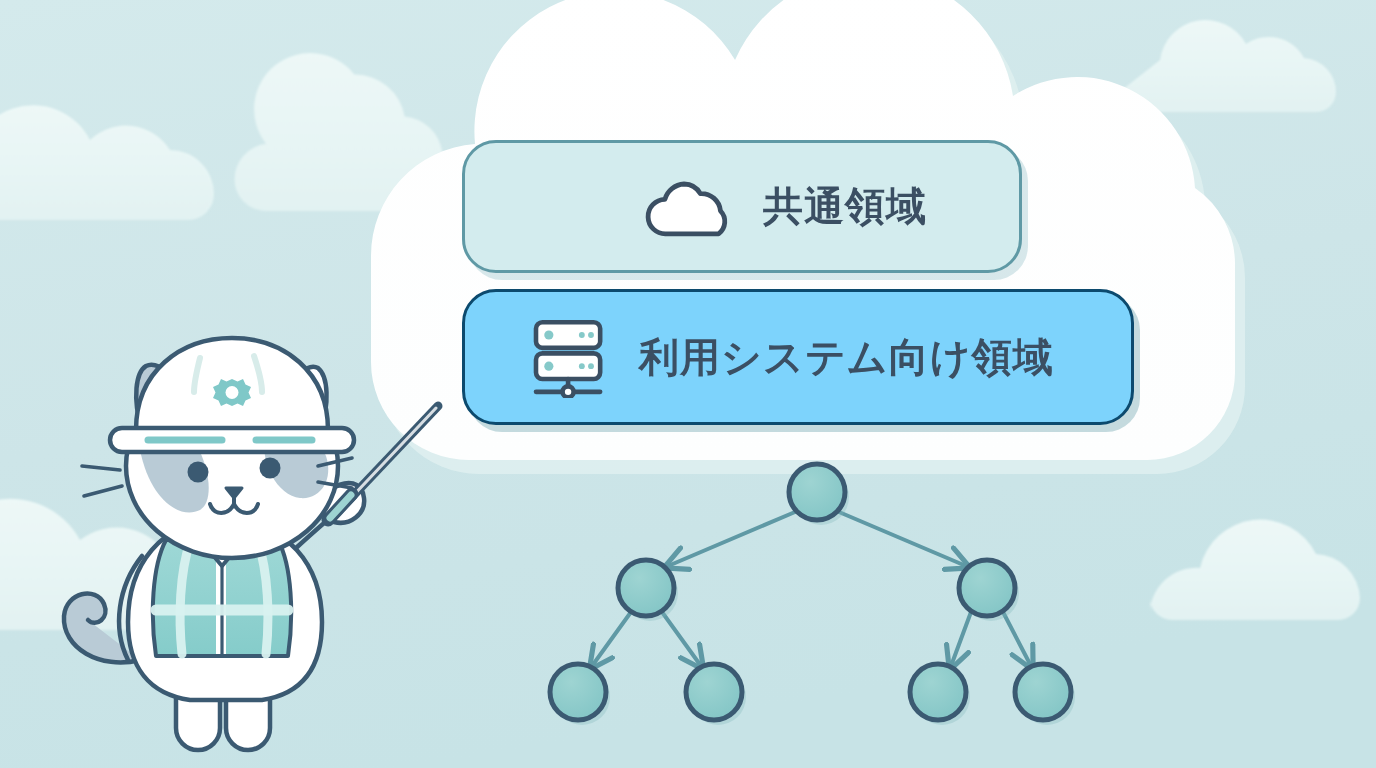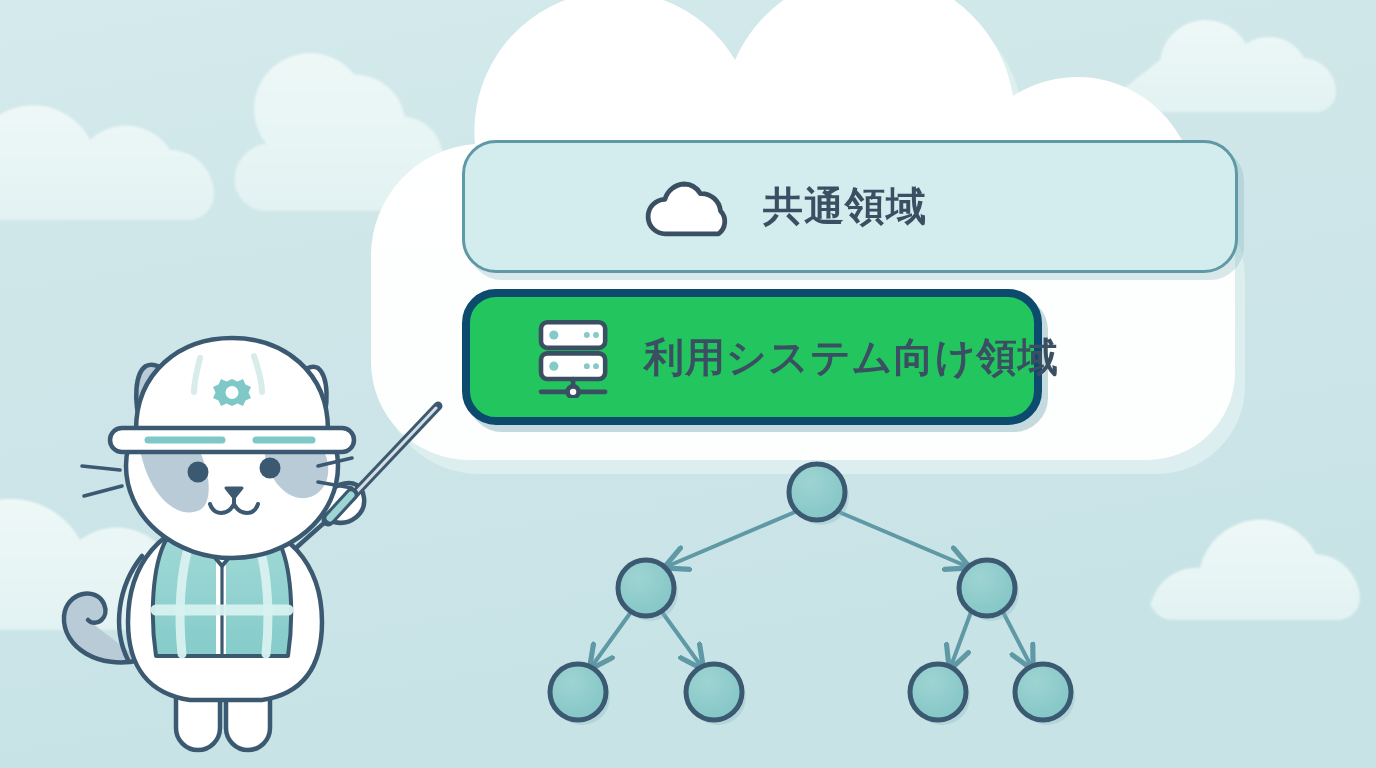--- a/index.html
+++ b/index.html
@@ -27,33 +27,33 @@
   .card {
     position: absolute;
     display: flex;
     align-items: center;
     box-sizing: border-box;
     border-radius: 34px;
   }
   #card-common {
     left: 462px;
     top: 140px;
-    width: 776px;
+    width: 560px;
     height: 133px;
     background: #d3ecee;
     border: 3px solid #5f99a5;
     box-shadow: 6px 7px 0 rgba(126,180,190,0.30);
   }
   #card-system {
     left: 462px;
     top: 289px;
-    width: 580px;
+    width: 672px;
     height: 136px;
-    background: #22c55e;
-    border: 8px solid #0c4a6e;
+    background: #7dd3fc;
+    border: 3px solid #0c4a6e;
     box-shadow: 6px 7px 0 rgba(110,165,175,0.40);
   }
   .card-icon {
     display: flex;
     align-items: center;
     justify-content: center;
     flex: none;
   }
   #card-common .card-icon { width: 96px; height: 68px; margin-left: 172px; }
   #card-system .card-icon { width: 96px; height: 86px; margin-left: 56px; }

